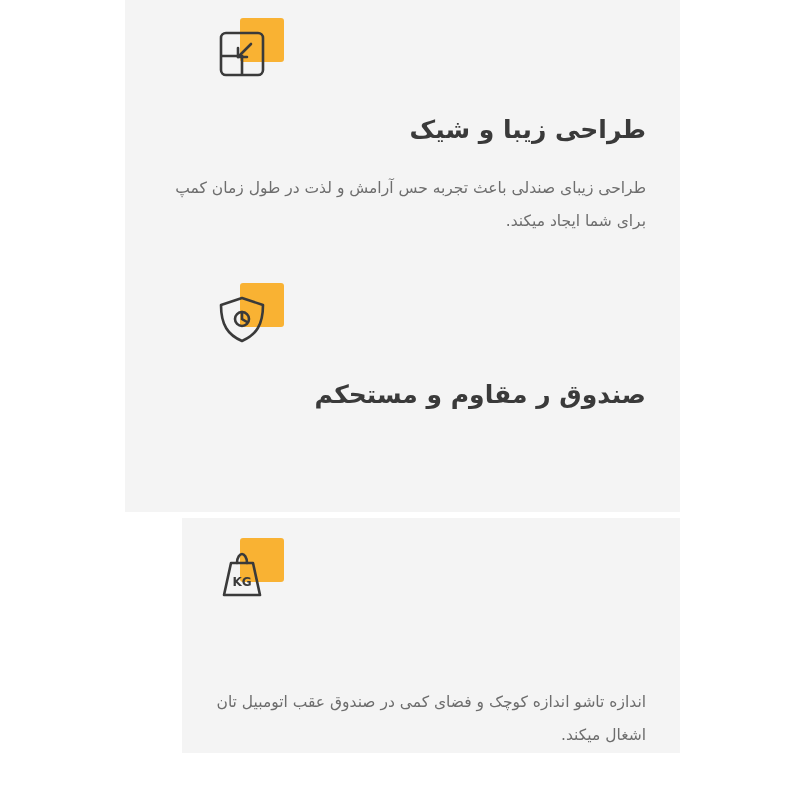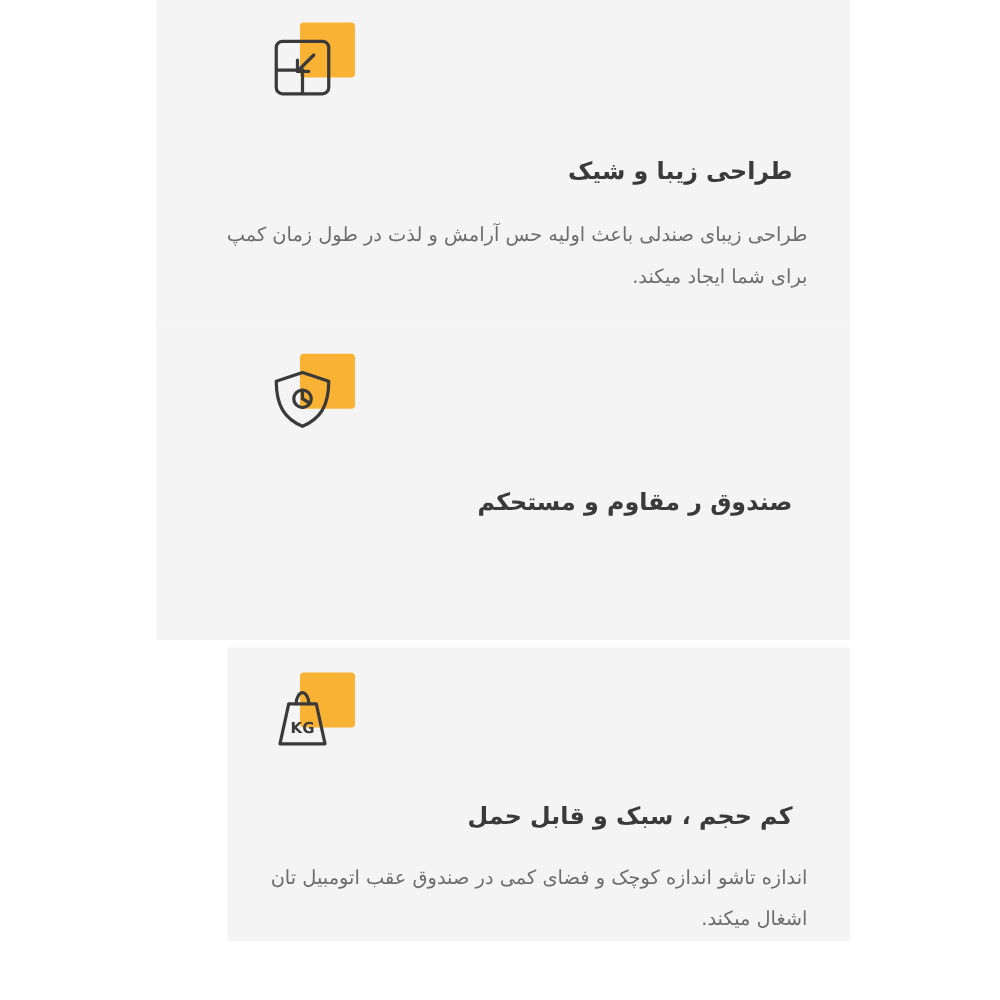--- a/index.html
+++ b/index.html
@@ -78,25 +78,25 @@
     height: 50px;
   }
   .icon-glyph svg {
     display: block;
     width: 52px;
     height: 50px;
   }
 
   
   .feature-title {
-    font-size: 19px;
+    font-size: 25px;
     font-weight: bold;
     color: #3a3a3a;
     line-height: 1.4;
-    margin: 12px;
+    margin: 0;
     padding: 0;
     text-align: right;
     direction: rtl;
     letter-spacing: 0;
   }
   .feature-desc {
     font-size: 15.5px;
     color: #6d6d6d;
     line-height: 2.1;
     margin: 0;
@@ -131,21 +131,21 @@
           <svg viewBox="0 0 52 50" xmlns="http://www.w3.org/2000/svg" fill="none" stroke="#3a3a3a" stroke-width="2.6">
             <rect x="3" y="3" width="42" height="42" rx="5"></rect>
             <path d="M3 26 H24 V45"></path>
             <path d="M33 14 L20 27" stroke-linecap="round"></path>
             <path d="M20 18 L20 27 L29 27" stroke-linecap="round" stroke-linejoin="round"></path>
           </svg>
         </div>
       </div>
     </div>
     <div class="feature-title c1-title">طراحی زیبا و شیک</div>
-    <div class="feature-desc c1-desc">طراحی زیبای صندلی باعث اولیه حس آرامش و لذت در طول زمان کمپ برای شما ایجاد میکند.</div>
+    <div class="feature-desc c1-desc">طراحی زیبای صندلی باعث تجربه حس آرامش و لذت در طول زمان کمپ برای شما ایجاد میکند.</div>
   </div>
 
   <div class="card card-2">
     <div class="icon-wrap c2-icon">
       <div class="icon-holder">
         <div class="icon-sq"></div>
         <div class="icon-glyph">
           <svg viewBox="0 0 52 50" xmlns="http://www.w3.org/2000/svg" fill="none" stroke="#3a3a3a" stroke-width="2.6">
             <path d="M24 3 L45 10 C45 30 38 40 24 46 C10 40 3 30 3 10 Z" stroke-linejoin="round"></path>
             <circle cx="24" cy="24" r="7"></circle>
@@ -163,17 +163,16 @@
         <div class="icon-sq"></div>
         <div class="icon-glyph">
           <svg viewBox="0 0 52 50" xmlns="http://www.w3.org/2000/svg" fill="none" stroke="#3a3a3a" stroke-width="2.6">
             <path d="M13 13 L35 13 L42 45 L6 45 Z" stroke-linejoin="round"></path>
             <path d="M19 13 C19 7 22 4 24 4 C26 4 29 7 29 13" stroke-linecap="round"></path>
             <text x="24" y="36" font-family="DejaVu Sans, sans-serif" font-size="12" font-weight="bold" fill="#3a3a3a" stroke="none" text-anchor="middle">KG</text>
           </svg>
         </div>
       </div>
     </div>
-    <div class="feature-title c3-title">کم حجم ، سبک و قابل حمل</div>
     <div class="feature-desc c3-desc">اندازه تاشو اندازه کوچک و فضای کمی در صندوق عقب اتومبیل تان اشغال میکند.</div>
   </div>
 
 </div>
 
 </body></html>

